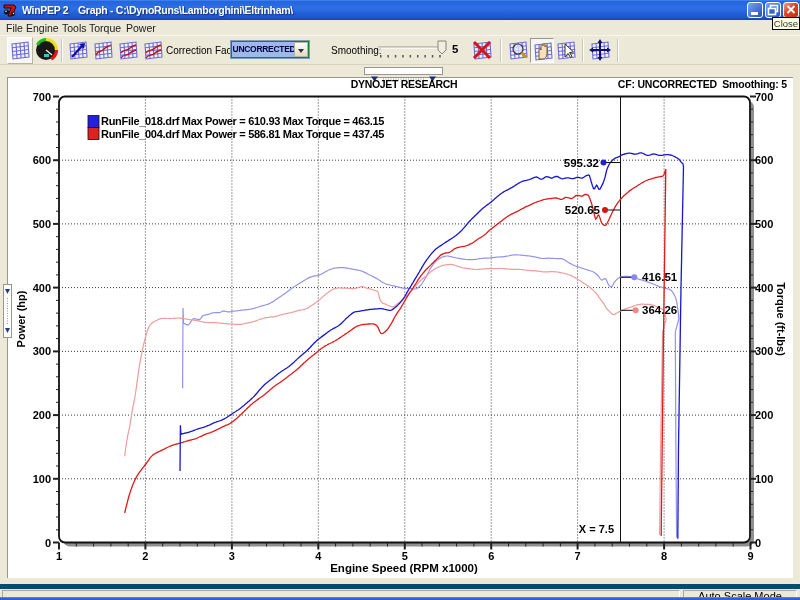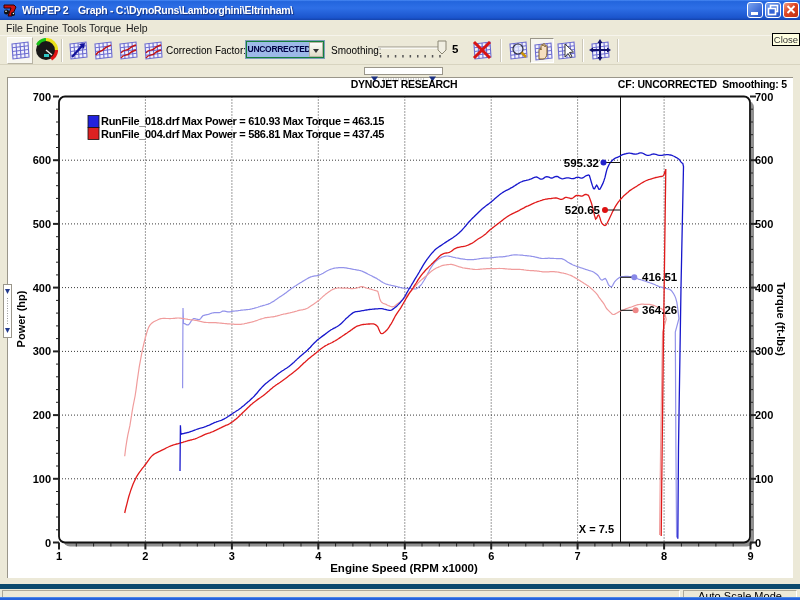--- a/index.html
+++ b/index.html
@@ -16,21 +16,21 @@
 #menubar span { position:absolute; top:2px; }
 #toolbar { left:0; top:35px; width:800px; height:30px; background:#ECE9D8;
   border-top:1px solid #F6F4EC; border-bottom:1px solid #d8d4c0; }
 #graphpanel { left:7px; top:77px; width:786px; height:501px; background:#fff;
   border-top:1px solid #9a968a; border-left:1px solid #9a968a; }
 #statusbar { left:0; top:584px; width:800px; height:13px; background:#ECE9D8;
   border-top:5px solid #0c4a6e; }
 #bluestrip { left:0; top:597px; width:800px; height:3px; background:#2663dc; border-top:1px solid #4a86e8; }
 .cell { position:absolute; top:1px; height:11px; border:1px solid; border-color:#ACA899 #fff #fff #ACA899; }
 #tooltip { left:772px; top:17px; width:28px; height:13px; background:#FFFFE1; border:1px solid #000;
-  font:9.5px "Liberation Sans",sans-serif; color:#333; text-align:center; line-height:12px; z-index:30;margin-top:16px; }
+  font:9.5px "Liberation Sans",sans-serif; color:#333; text-align:center; line-height:12px; z-index:30; }
 </style></head><body>
 
 <div class="abs" id="titlebar"></div>
 <svg class="abs" style="left:3px;top:3px" width="14" height="14" viewBox="0 0 14 14">
  <path d="M1,2 L11,2 L13,4 L9,13 L5,13 L8,5 L1,5 Z" fill="#cc1111" stroke="#330000" stroke-width="1"></path>
  <circle cx="3.5" cy="9" r="2.5" fill="#111"></circle>
     <circle cx="10" cy="11" r="2" fill="#111"></circle>
  <circle cx="3" cy="8.3" r="0.8" fill="#fff"></circle>
     <circle cx="10.4" cy="10.5" r="0.7" fill="#fff"></circle>
 </svg>
@@ -49,21 +49,21 @@
   <svg width="14" height="13">
       <path d="M3.5,3 L10.5,10 M10.5,3 L3.5,10" stroke="#fff" stroke-width="2"></path>
     </svg></div>
 <div class="abs" id="tooltip">Close</div>
 
 <div class="abs" id="menubar">
  <span style="left:6px">File</span>
     <span style="left:26px">Engine</span>
     <span style="left:62px">Tools</span>
  <span style="left:89px">Torque</span>
-    <span style="left:126px">Help</span>
+    <span style="left:126px">Power</span>
 </div>
 
 <div class="abs" id="toolbar"></div>
 <div class="abs" id="statusbar">
   <div class="cell" style="left:2px; width:678px;"></div>
   <div class="cell" style="left:683px; width:114px; font:11px 'Liberation Sans',sans-serif; text-align:center; line-height:11px;">Auto Scale Mode</div>
 </div>
 <div class="abs" id="bluestrip"></div>
 
 <div class="abs" id="graphpanel"></div>
@@ -337,21 +337,21 @@
         <line x1="12.0" y1="5.0" x2="13.0" y2="20.0"></line>
         <line x1="16.0" y1="4.5" x2="17.0" y2="19.5"></line>
         <line x1="4.2" y1="9.8" x2="20.2" y2="7.8"></line>
         <line x1="4.5" y1="13.5" x2="20.5" y2="11.5"></line>
         <line x1="4.8" y1="17.2" x2="20.8" y2="15.2"></line>
       </g>
       <path d="M5,15 C8,10 11,14 14,10 C16,8 18,8 20,7" stroke="#c01414" stroke-width="1.4" fill="none"></path>
       <path d="M5,20 C8,15 11,19 14,15 C16,13 18,13 20,12" stroke="#c01414" stroke-width="1.4" fill="none"></path>
     </svg></div>
 <div style="position:absolute;left:166px;top:45px;font:10px 'Liberation Sans',sans-serif;color:#000;">Correction Factor:</div>
-<div style="position:absolute;left:245px;top:40px;width:80px;height:19px;background:#15803d;border:1px solid #7F9DB9;">
+<div style="position:absolute;left:230px;top:40px;width:80px;height:19px;background:#15803d;border:1px solid #7F9DB9;">
  <div style="position:absolute;left:1px;top:1px;width:64px;height:15px;background:#9db9e8;font:bold 8.5px 'Liberation Sans',sans-serif;color:#000044;line-height:15px;text-align:center;letter-spacing:-0.3px;">UNCORRECTED</div>
  <div style="position:absolute;right:1px;top:1px;width:14px;height:15px;background:linear-gradient(#fdfdfb,#e0dcc8);border:1px solid #b8b4a4;">
   <svg width="12" height="13">
         <path d="M3,5 L9,5 L6,9 Z" fill="#333"></path>
       </svg></div>
   </div>
 <div style="position:absolute;left:331px;top:45px;font:10px 'Liberation Sans',sans-serif;color:#000;">Smoothing:</div>
 <svg style="position:absolute;left:376px;top:38px;" width="76" height="26">
  <line x1="2" y1="9" x2="70" y2="9" stroke="#9a968a" stroke-width="1.2"></line>
  <line x1="2" y1="10.2" x2="70" y2="10.2" stroke="#fff" stroke-width="1"></line>

